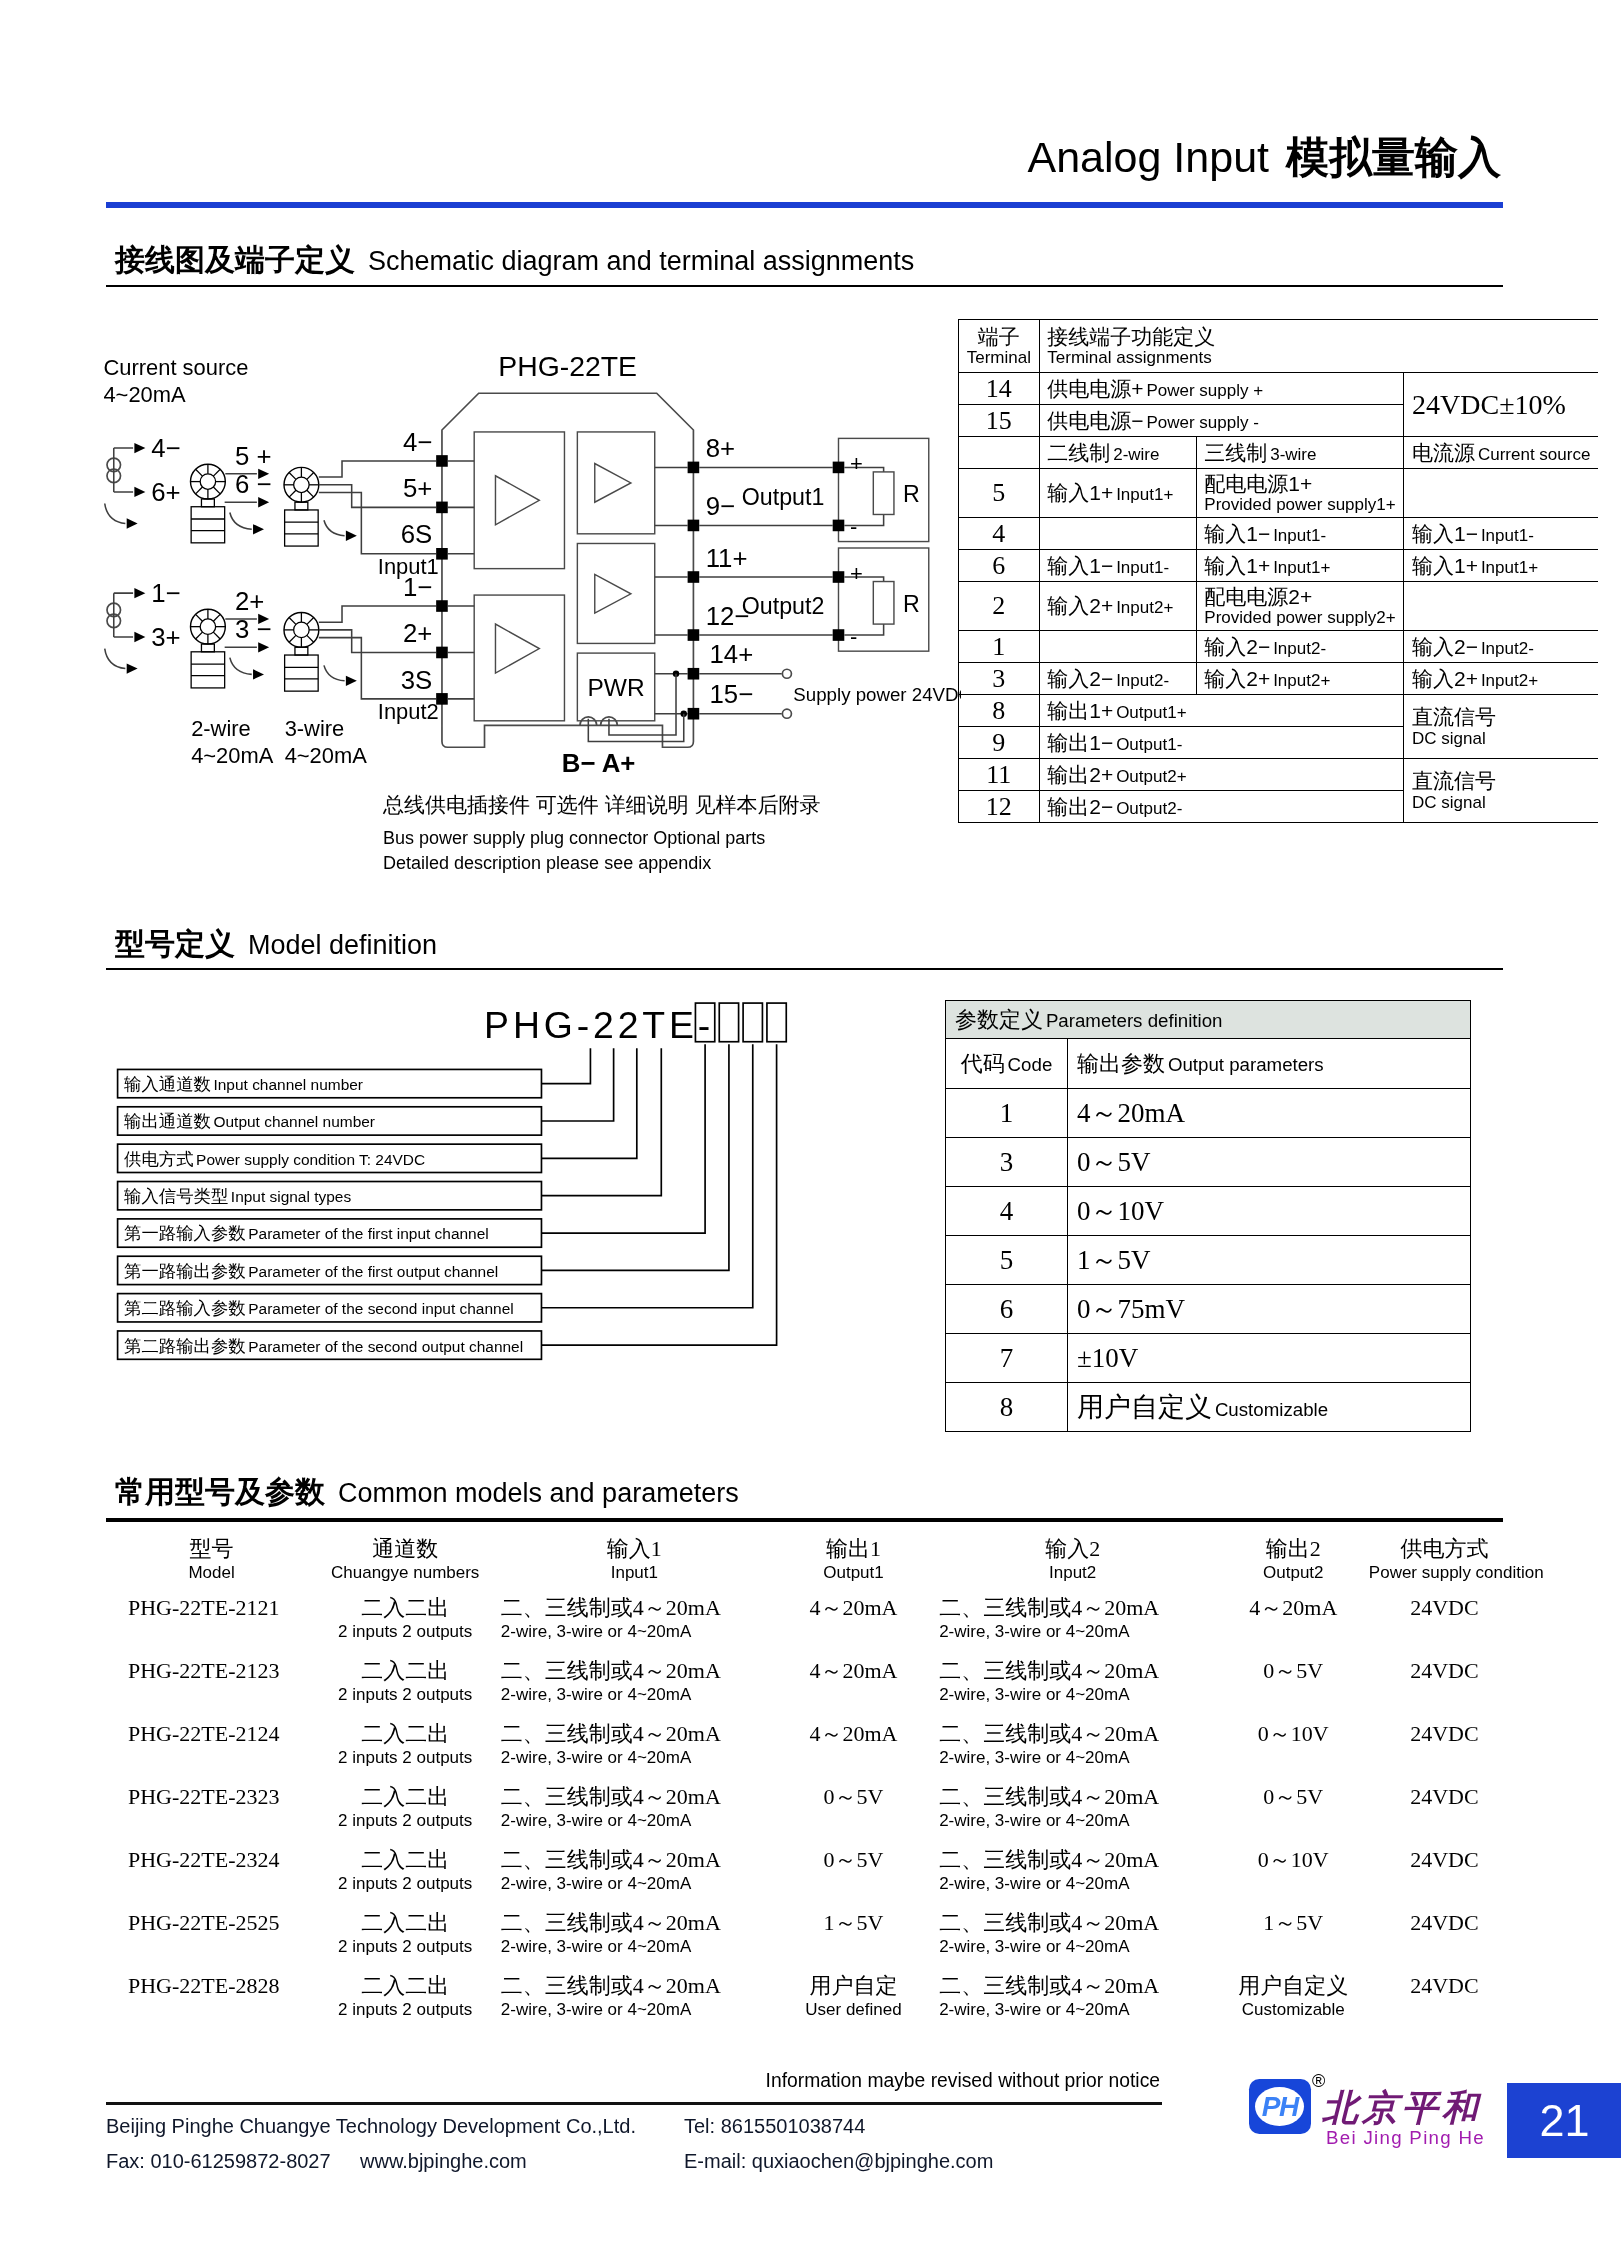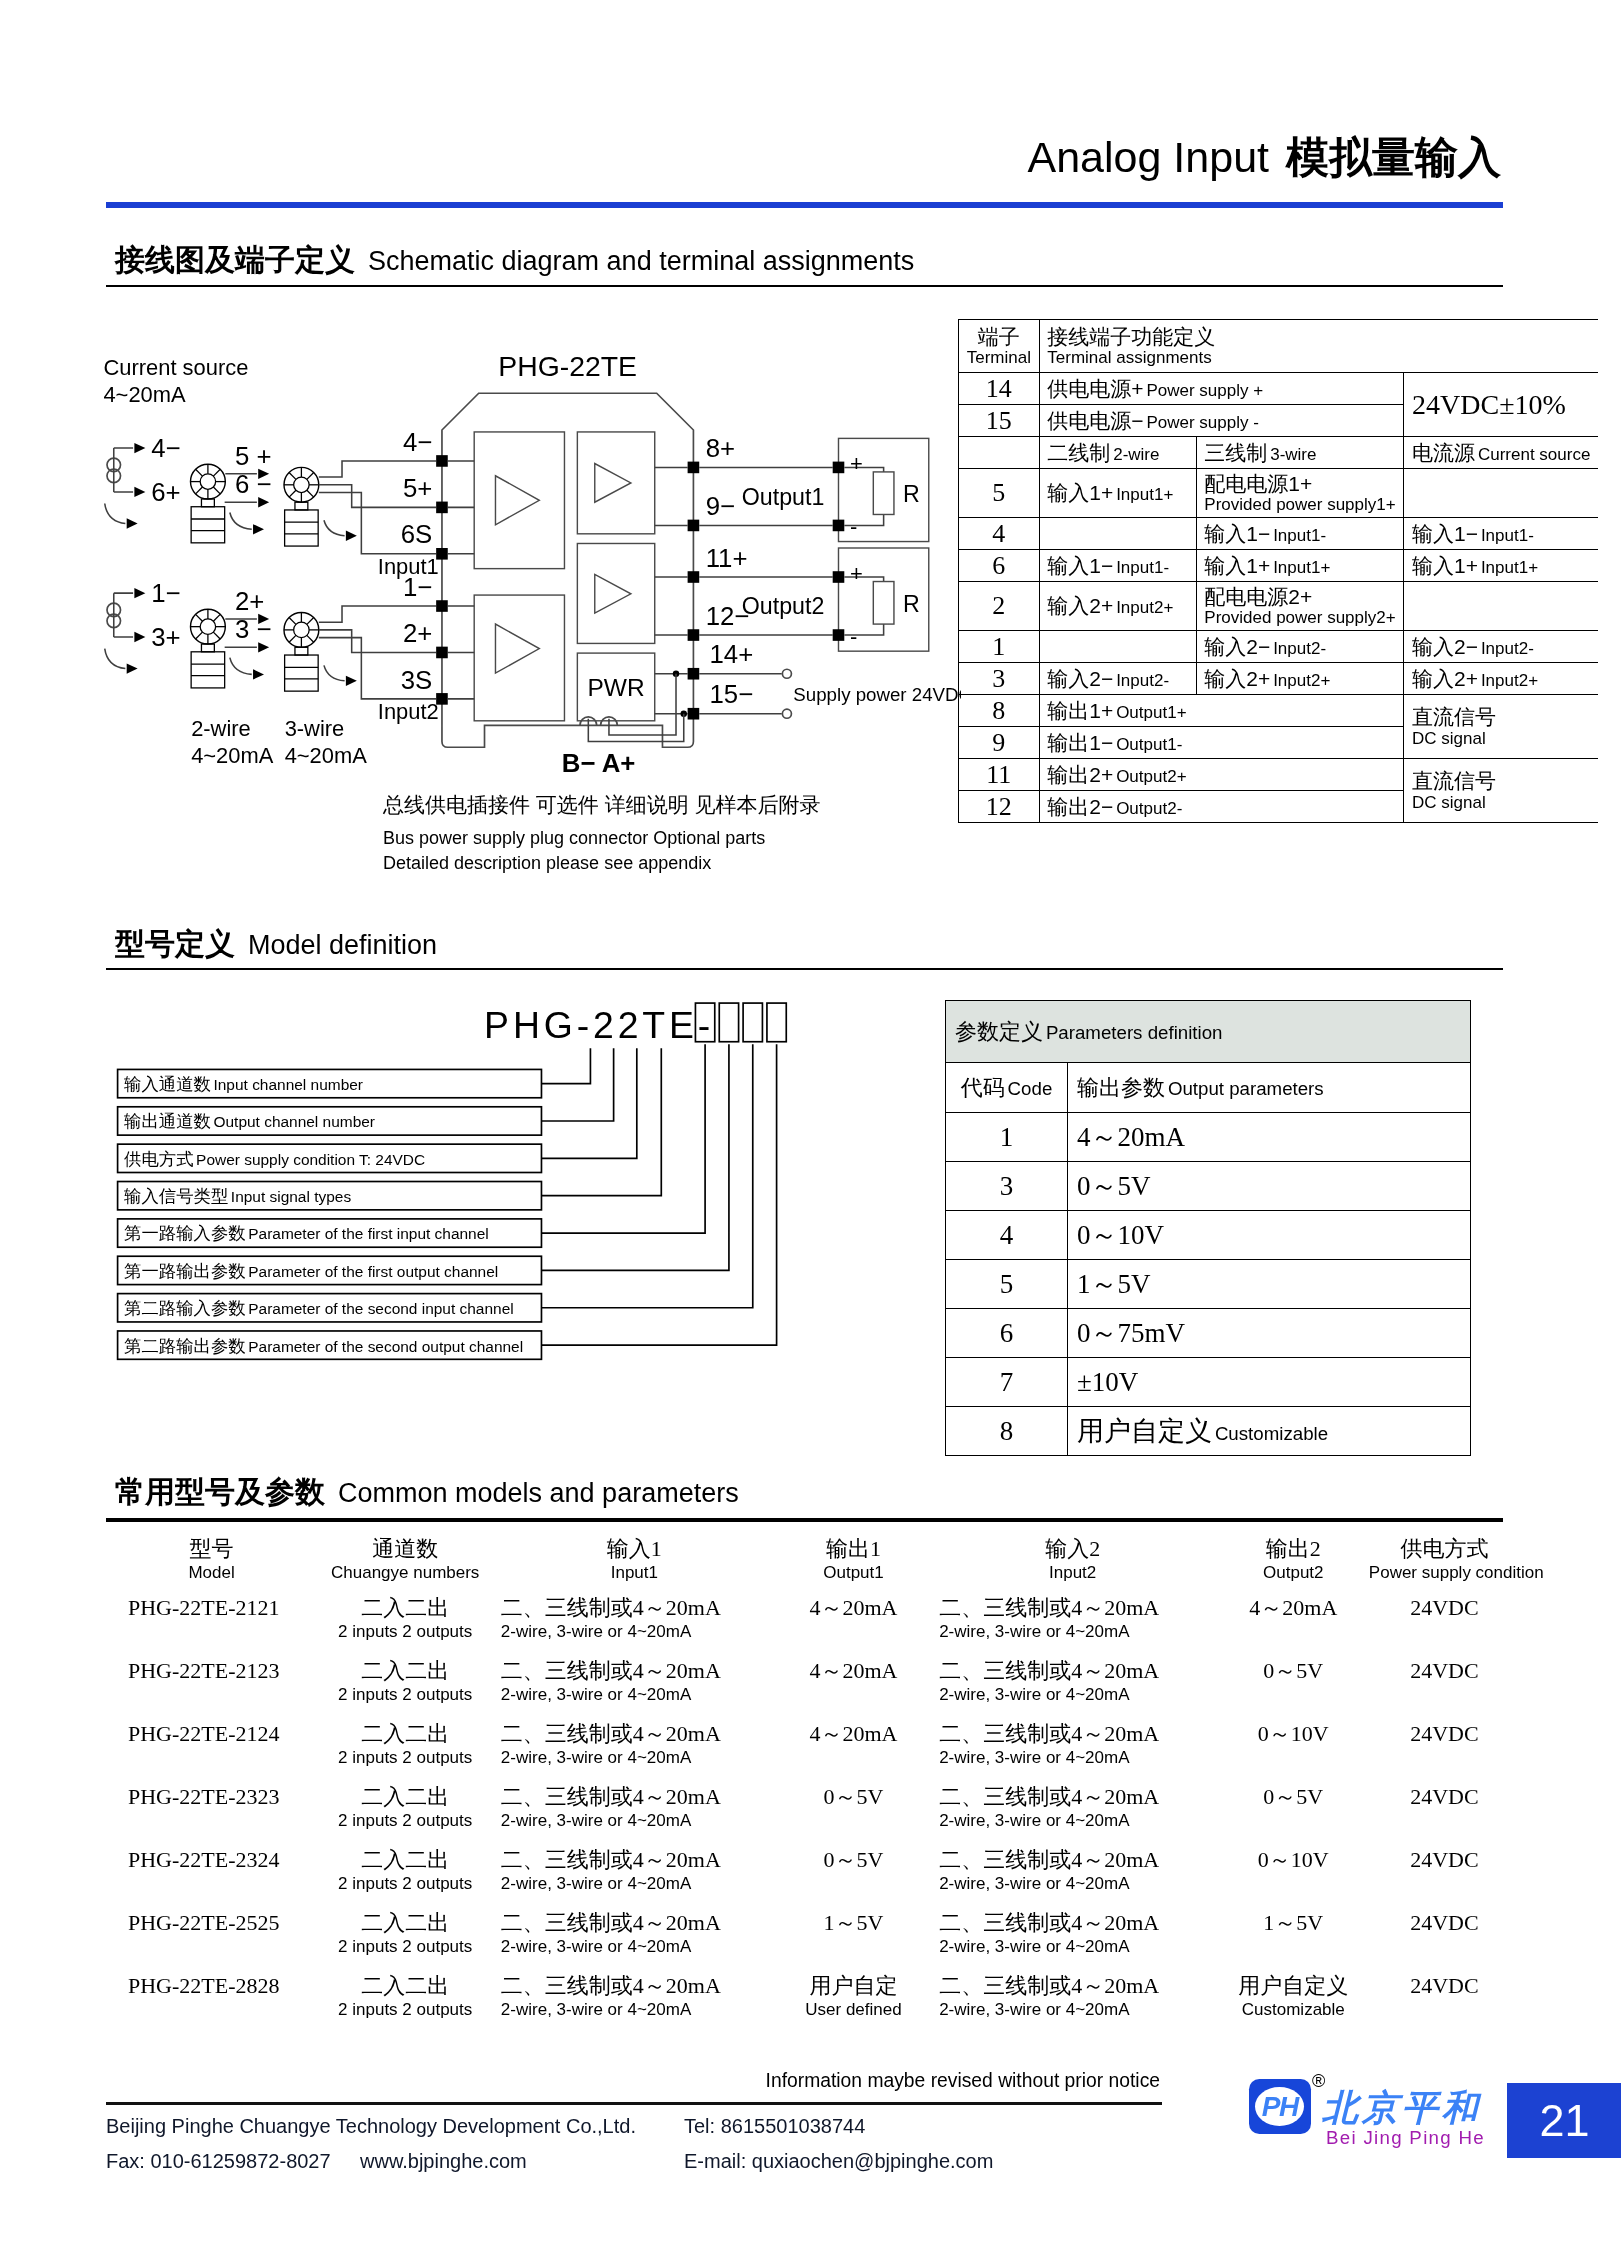--- a/index.html
+++ b/index.html
@@ -65,21 +65,21 @@
 
   
   .f-notice{left:580px;top:2070px;width:580px;text-align:right;font-size:19.3px;}
   .f-rule{left:106px;top:2102px;width:1056px;height:2.6px;background:#111;}
   .f-txt{font-size:20px;color:#0f172a;white-space:nowrap;}
   .logo-sq{left:1249px;top:2079px;width:62px;height:55px;background:#1746d9;border-radius:10.3px;}
   .logo-ell{position:absolute;left:6.4px;top:8.4px;width:49px;height:39px;background:#fff;border-radius:50%;
             display:flex;align-items:center;justify-content:center;}
   .logo-ph{color:#3b82f6;font-weight:bold;font-size:28px;font-style:italic;letter-spacing:-1.3px;}
   .logo-reg{left:1312px;top:2071px;font-size:18px;}
-  .logo-zh{left:1322px;top:2084px;font-size:36px;font-weight:bold;font-style:italic;color:#3b82f6;letter-spacing:3.9px;white-space:nowrap;}
+  .logo-zh{left:1322px;top:2084px;font-size:36px;font-weight:bold;font-style:italic;color:#701a75;letter-spacing:3.9px;white-space:nowrap;}
   .logo-en{left:1326px;top:2127px;font-size:18.7px;color:#a21caf;letter-spacing:1.3px;white-space:nowrap;}
   .page-box{left:1507px;top:2083px;width:115px;height:75px;background:#1c42d2;color:#fff;
             font-size:45px;line-height:75px;text-align:center;}
   .page-box span{display:inline-block;}
 </style>
 </head>
 <body>
 
 <div class="page">
 
@@ -409,21 +409,21 @@
     <rect x="18" y="551" width="658" height="44" class="mbox"></rect>
     <text x="28" y="583"><tspan class="mdl-zh">第二路输出参数</tspan><tspan class="mdl-en" dx="4">Parameter of the second output channel</tspan></text>
   </svg>
 
   <table class="pt abs" style="left:945px;top:1000px;">
     <colgroup>
         <col style="width:122px">
         <col style="width:403px">
       </colgroup>
     <tbody>
-        <tr style="height:62px">
+        <tr style="height:38px">
       <td colspan="2" class="band">
         <span class="zh">参数定义</span> <span class="en">Parameters definition</span>
       </td>
     </tr>
     <tr style="height:50px">
       <td style="text-align:center"><span class="zh">代码</span> <span class="en">Code</span></td>
       <td><span class="zh">输出参数</span> <span class="en">Output parameters</span></td>
     </tr>
     <tr>
           <td class="code">1</td>

